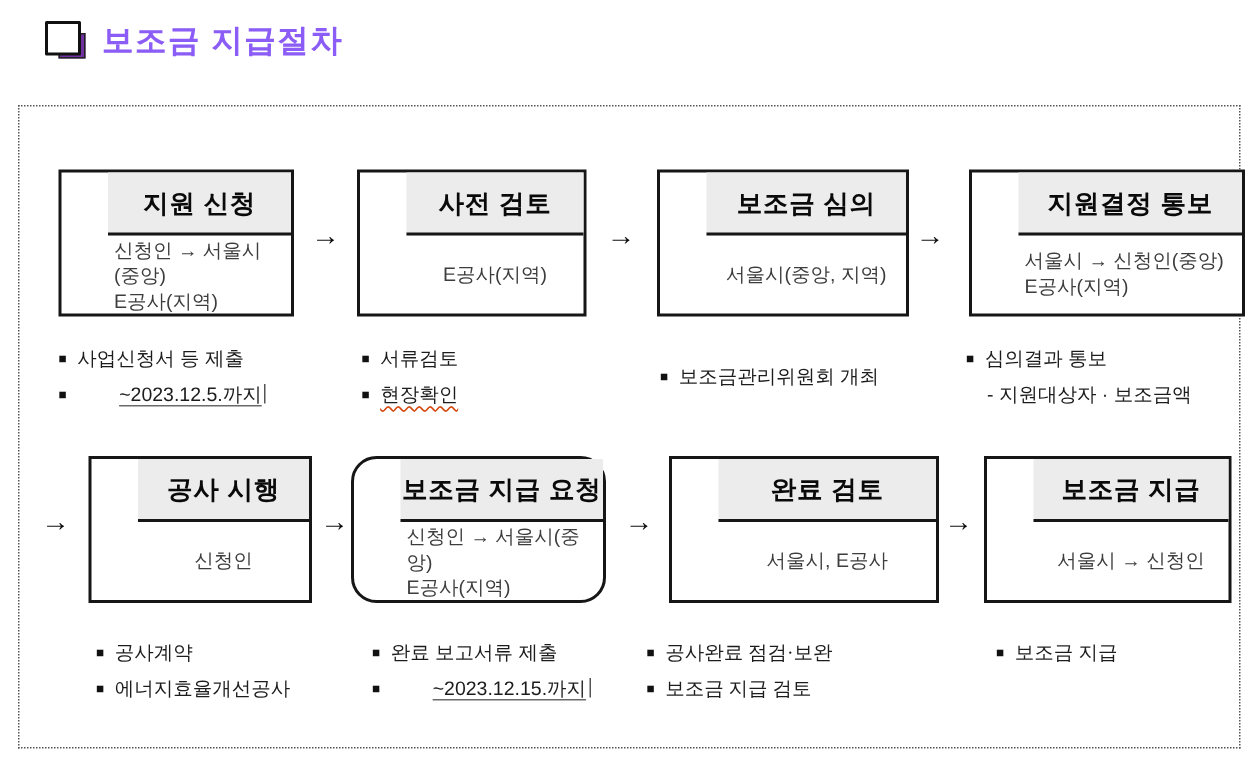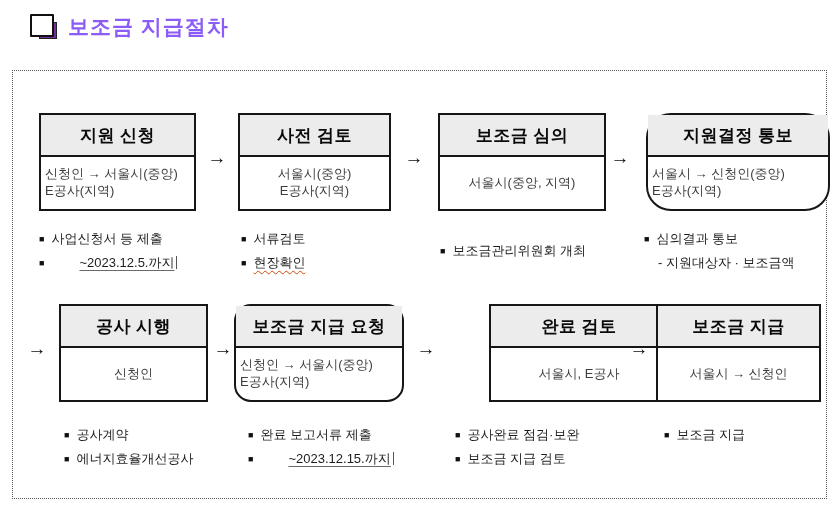--- a/index.html
+++ b/index.html
@@ -10,55 +10,55 @@
   }
   
   .title-row{position:absolute;left:28px;top:10px;height:34px;display:flex;align-items:center;}
   .title-icon{position:relative;width:32px;height:32px;flex:0 0 32px;}
   .title-icon .back-sq{position:absolute;left:11px;top:11px;width:16px;height:15px;background:#7030a0;border:1px solid #222;}
   .title-icon .front-sq{position:absolute;left:2px;top:3px;width:20px;height:19px;background:#fff;border:2.5px solid #111;border-radius:1px;}
   .title-text{font-size:21px;font-weight:700;letter-spacing:1px;color:#8b5cf6;margin-left:8px;}
   
   .frame{position:absolute;left:12px;top:70px;width:813px;height:427px;border:1px dotted #555;background:#fff;}
   
-  .box{position:absolute;height:98px;border:2px solid #161616;background:#fff;box-sizing:border-box;display:flex;flex-direction:column;}
+  .box{position:absolute;height:98px;border:2px solid #161616;background:#fff;box-sizing:border-box;display:flex;flex-direction:column;padding-left:31px;}
   .box-header{height:40px;flex:0 0 40px;background:#ececec;border-bottom:2px solid #161616;display:flex;align-items:center;justify-content:center;font-size:17px;font-weight:700;color:#0a0a0a;letter-spacing:0.5px;}
   .box-body{flex:1;display:flex;flex-direction:column;justify-content:center;font-size:13px;color:#3d3d3d;line-height:1.3;padding:2px 4px;box-sizing:border-box;}
   .box-body.align-center{text-align:center;}
   .box-body.align-right{text-align:left;padding-right:6px;}
   
   .b1{left:26px;top:42px;width:157px;}
   .b2{left:225px;top:42px;width:153px;}
   .b3{left:425px;top:42px;width:168px;}
-  .b4{left:633px;top:42px;width:184px;border-radius:25px;}
+  .b4{left:633px;top:42px;width:184px;}
   
   .b5{left:46px;top:233px;width:149px;}
   .b6{left:221px;top:233px;width:170px;border-radius:17px;}
-  .b7{left:433px;top:233px;width:180px;margin-left:43px;}
+  .b7{left:433px;top:233px;width:180px;}
   .b8{left:643px;top:233px;width:165px;}
   
   .arrow{position:absolute;width:28px;text-align:center;font-size:19px;font-weight:700;color:#0a0a0a;line-height:20px;}
   .a1{left:190px;top:77px;}
   .a2{left:387px;top:77px;}
   .a3{left:593px;top:77px;}
   .a0{left:10px;top:268px;}
   .a5{left:196px;top:268px;}
   .a6{left:399px;top:268px;}
   .a7{left:612px;top:268px;}
   
   .notes{position:absolute;font-size:13px;color:#1c1c1c;line-height:24px;white-space:nowrap;}
   .note .bullet{display:inline-block;font-size:9px;vertical-align:1px;margin-right:7px;color:#111;}
   .note.sub{padding-left:14px;}
   .g1{left:26px;top:156px;}
   .g2{left:228px;top:156px;}
   .g3{left:427px;top:168px;}
   .g4{left:631px;top:156px;}
   .g5{left:51px;top:352px;}
   .g6{left:235px;top:352px;}
-  .g7{left:442px;top:352px;}
+  .g7{left:418px;top:352px;font-family:Liberation Serif, serif;}
   .g8{left:651px;top:352px;}
   
   .wavy{text-decoration-line:underline;text-decoration-style:wavy;text-decoration-color:#d4470b;text-decoration-thickness:1px;text-underline-offset:3px;}
   .dateline{text-decoration-line:underline;text-decoration-style:solid;text-decoration-color:#6a6a6a;text-decoration-thickness:1px;text-underline-offset:3px;margin-left:28px;}
   .dateline::after{content:"";display:inline-block;width:0;height:13px;border-right:1px solid #555;margin-left:2px;vertical-align:-2px;}
 </style>
 </head>
 <body>
 
 <div class="title-row">
@@ -75,21 +75,20 @@
     <div class="box-header">지원 신청</div>
     <div class="box-body align-right">
       <div>신청인 → 서울시(중앙)</div>
       <div>E공사(지역)</div>
     </div>
   </div>
 
   <div class="box b2">
     <div class="box-header">사전 검토</div>
     <div class="box-body align-center">
-      <div>서울시(중앙)</div>
       <div>E공사(지역)</div>
     </div>
   </div>
 
   <div class="box b3">
     <div class="box-header">보조금 심의</div>
     <div class="box-body align-center">
       <div>서울시(중앙, 지역)</div>
     </div>
   </div>

